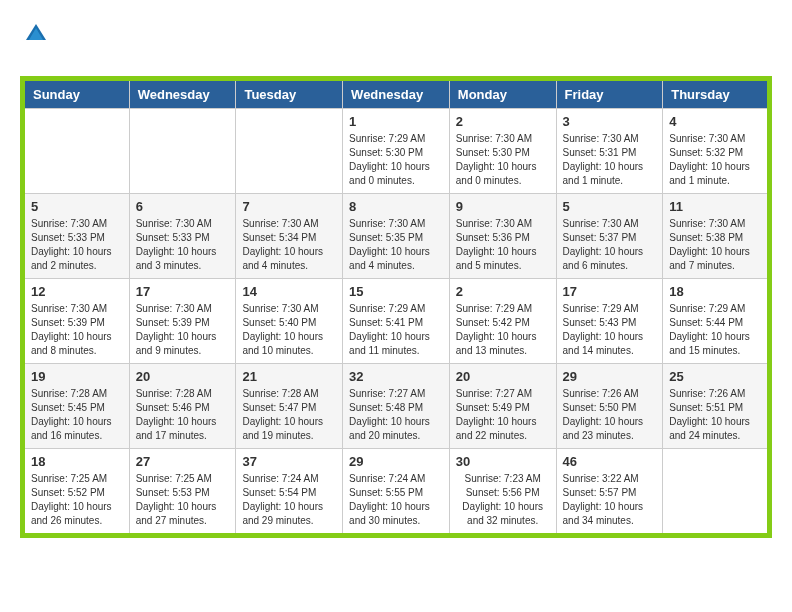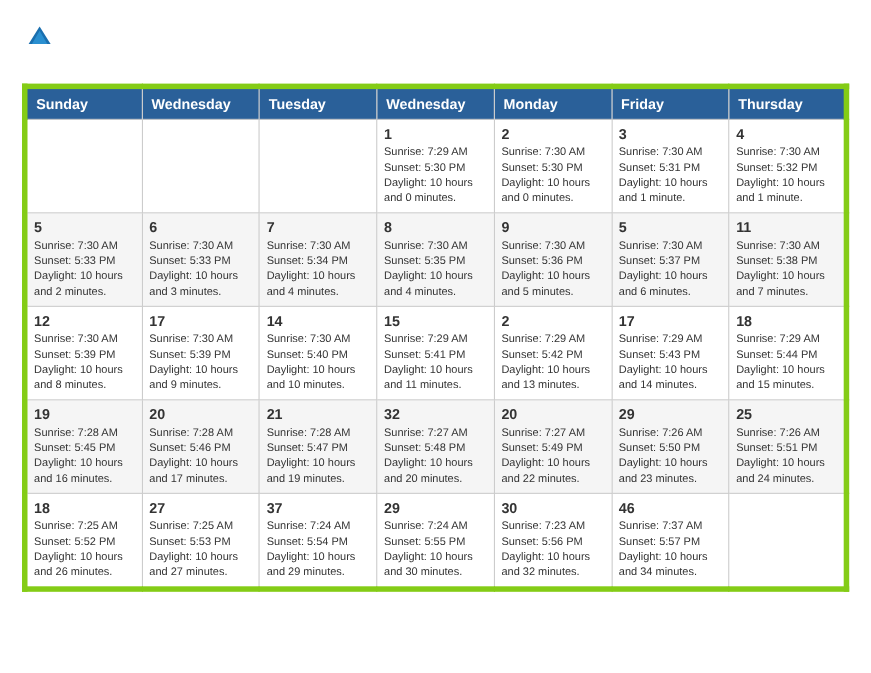--- a/index.html
+++ b/index.html
@@ -339,28 +339,28 @@
         </td>
         <td>
           <div class="day-num">29</div>
           <div class="day-info" style="white-space: pre-line;">Sunrise: 7:24 AM
 Sunset: 5:55 PM
 Daylight: 10 hours
 and 30 minutes.</div>
         </td>
         <td>
           <div class="day-num">30</div>
-          <div class="day-info" style="white-space: pre-line;">Sunrise: 7:23 AM
+          <div class="day-info" style="white-space: pre-line; text-align: center;">Sunrise: 7:23 AM
 Sunset: 5:56 PM
 Daylight: 10 hours
 and 32 minutes.</div>
         </td>
         <td>
           <div class="day-num">46</div>
-          <div class="day-info" style="white-space: pre-line;">Sunrise: 7:37 AM
+          <div class="day-info" style="white-space: pre-line;">Sunrise: 3:22 AM
 Sunset: 5:57 PM
 Daylight: 10 hours
 and 34 minutes.</div>
         </td>
         <td class="empty-cell"></td>
       </tr>
     </tbody>
 </table>
 
 </body></html>

